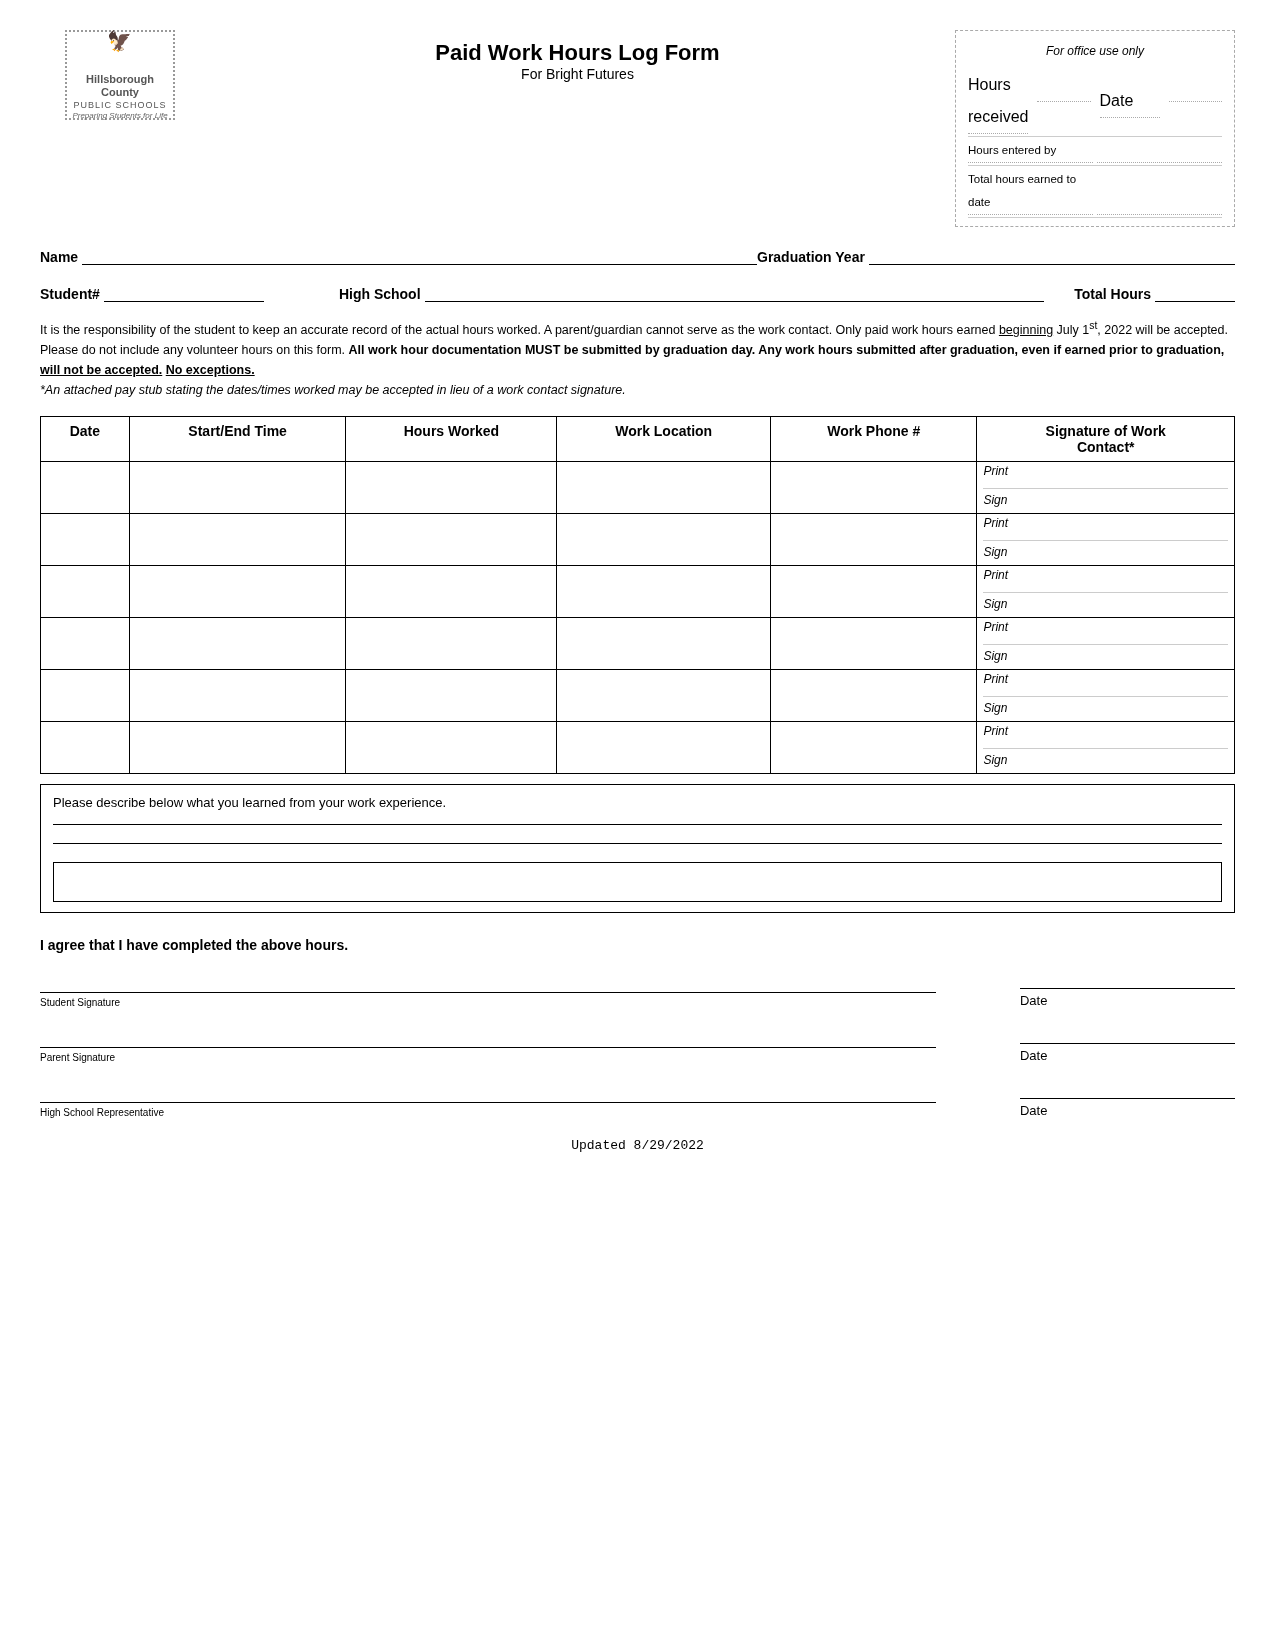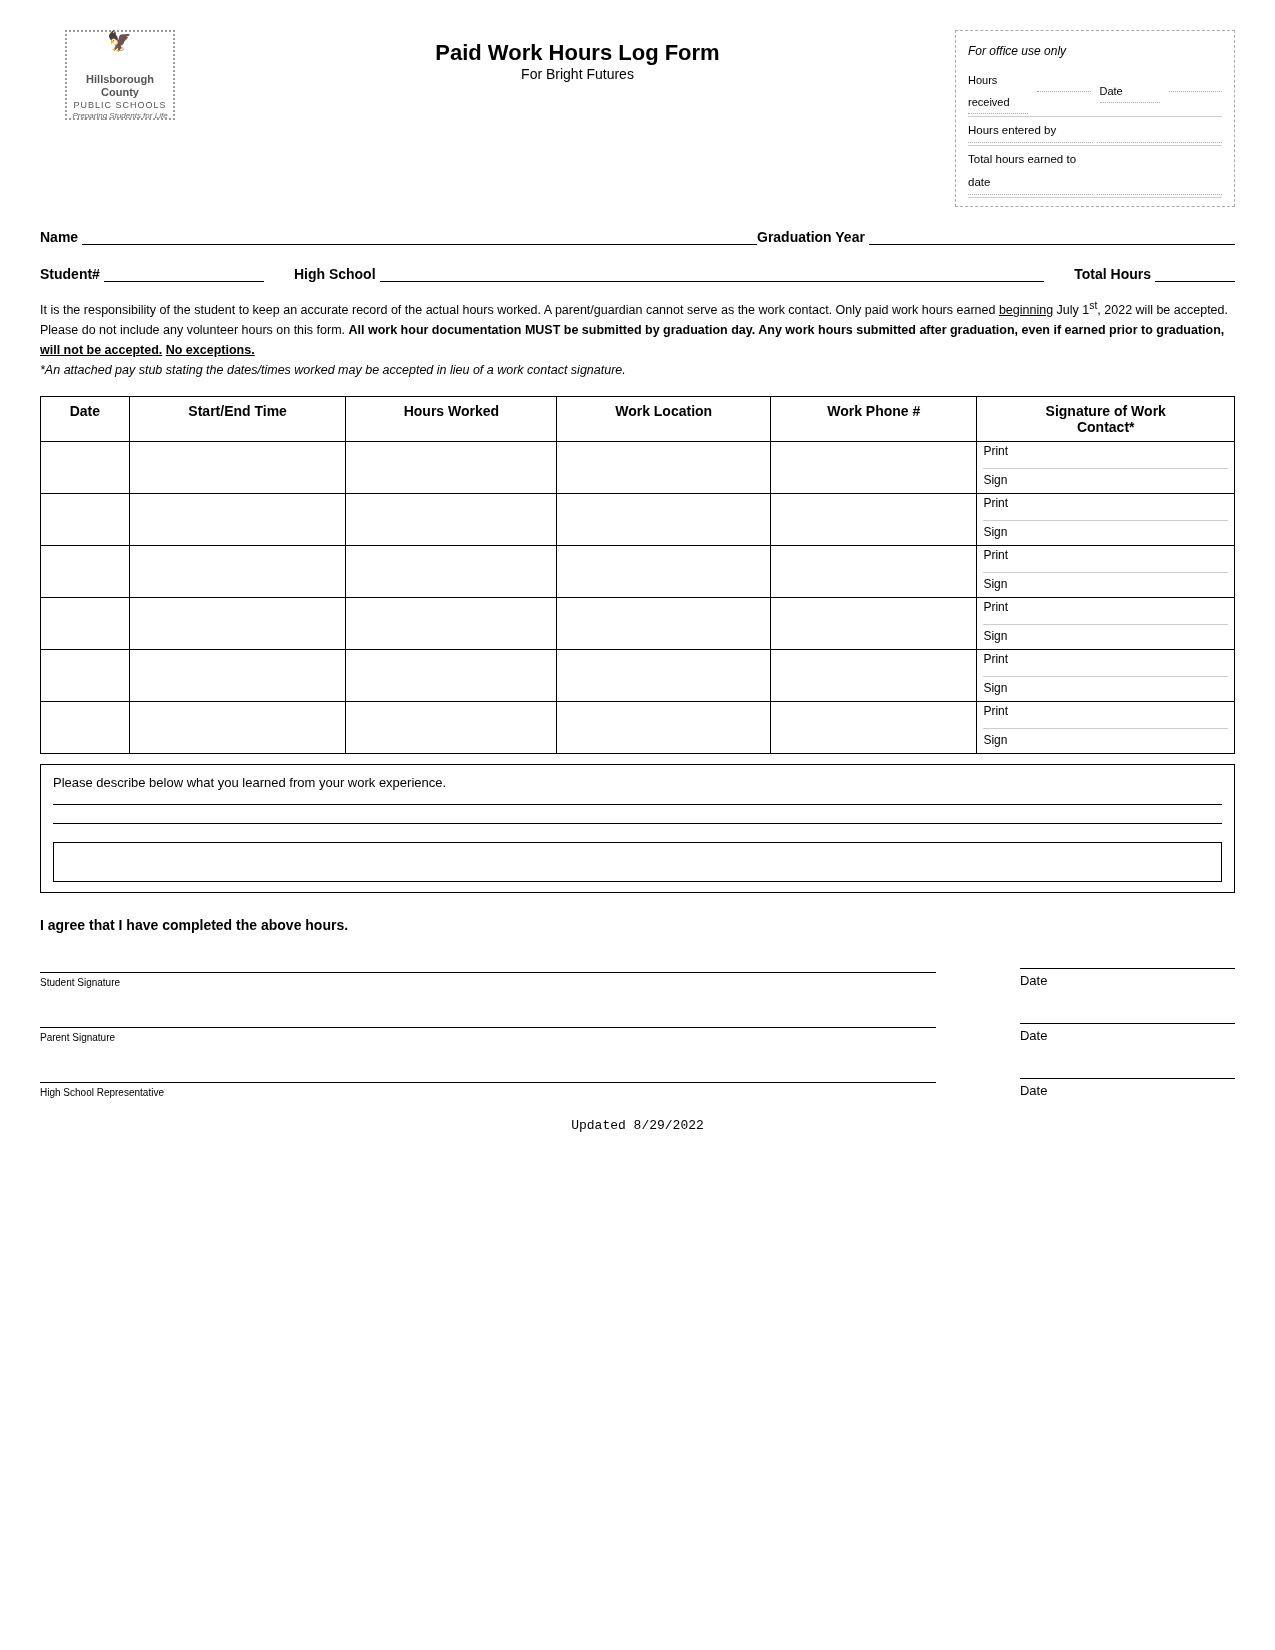--- a/index.html
+++ b/index.html
@@ -73,30 +73,31 @@
       font-weight: normal;
     }
     .office-box {
       border: 1px dashed #aaa;
       width: 280px;
       padding: 8px 12px;
       font-size: 12px;
       line-height: 2;
     }
     .office-box .office-title {
+      text-align: center;
       font-style: italic;
       margin-bottom: 4px;
     }
     .office-line {
       display: flex;
       align-items: center;
       gap: 9px;
       border-bottom: 1px solid #ccc;
       padding: 2px 0;
-      font-size: 11px;
+      font-size: 16px;
       justify-content: space-between;
     }
     .office-line span {
       flex: 1;
       border-bottom: 1px dotted #aaa;
       min-width: 60px;
     }
     .office-line-full {
       border-bottom: 1px solid #ccc;
       padding: 2px 0;
@@ -162,20 +163,21 @@
     th {
       font-weight: bold;
       text-align: center;
       background: #fff;
       font-size: 14px;
       padding: 6px 8px;
     }
     .sig-cell {
       font-size: 12px;
       padding: 2px 6px;
+      font-style: italic;
     }
     .sig-print {
       border-bottom: 1px solid #ccc;
       padding-bottom: 10px;
       margin-bottom: 2px;
       display: block;
     }
     .sig-sign {
       display: block;
       padding-top: 2px;
@@ -302,21 +304,21 @@
     <span class="field-label">Graduation Year</span>
     <div class="field-line" style="width:200px;"></div>
   </div>
 </div>
 
 <div class="fields-row" style="margin-bottom:16px;">
   <div class="field-group" style="margin-right:30px;">
     <span class="field-label">Student#</span>
     <div class="field-line" style="width:160px;"></div>
   </div>
-  <div class="field-group" style="flex:1; margin-right:30px;">
+  <div class="field-group" style="flex:1; margin-right:30px;margin-left:45px;">
     <span class="field-label">High School</span>
     <div class="field-line" style="width:300px;"></div>
   </div>
   <div class="field-group">
     <span class="field-label">Total Hours</span>
     <div class="field-line" style="width:80px;"></div>
   </div>
 </div>
 
 <div class="info-text">

